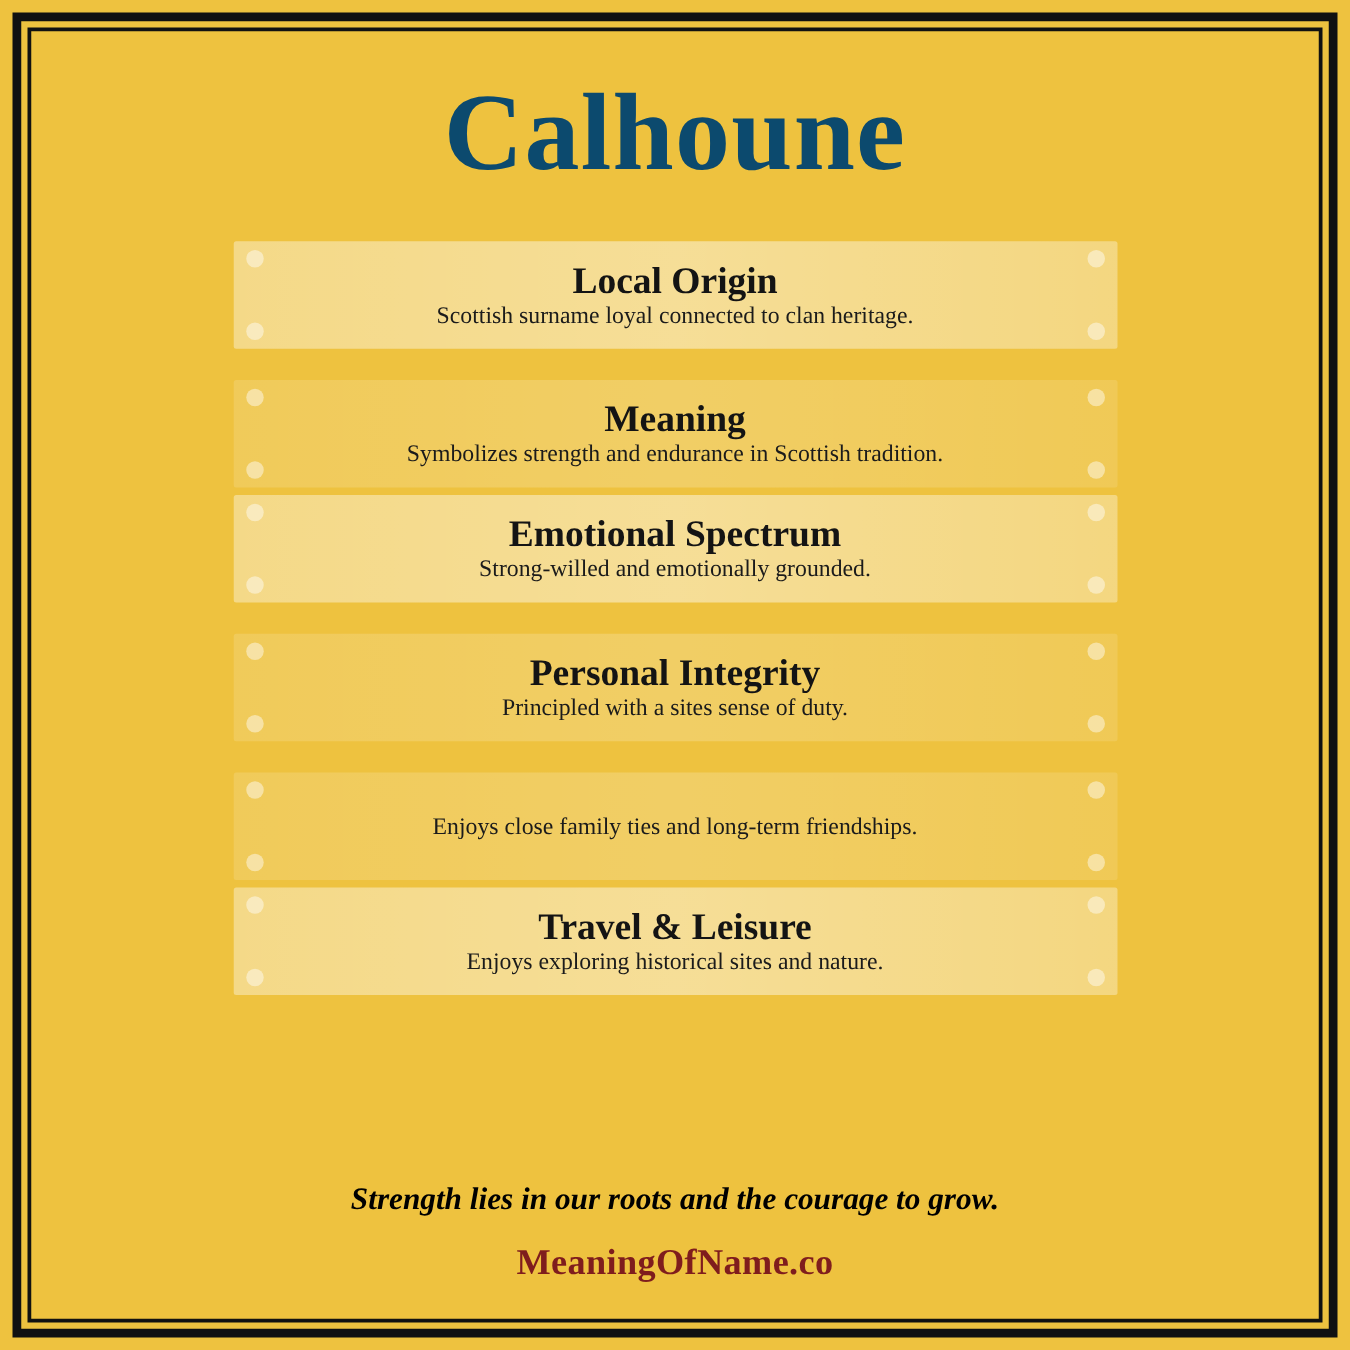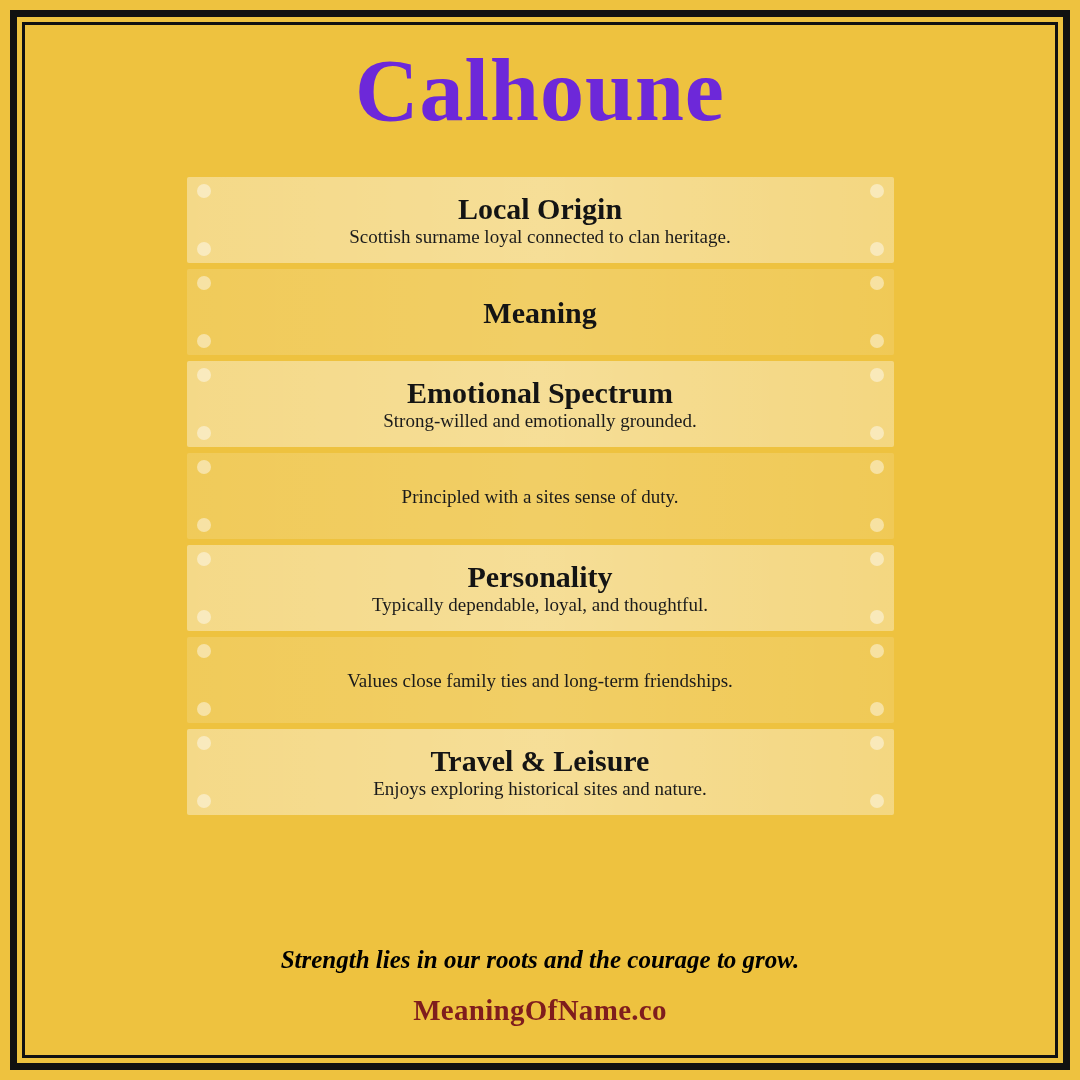--- a/index.html
+++ b/index.html
@@ -46,23 +46,23 @@
     right: 25px;
     bottom: 25px;
     box-sizing: border-box;
     display: flex;
     flex-direction: column;
     align-items: center;
   }
   .title {
     font-size: 88px;
     font-weight: bold;
-    color: #6d28d9;
+    color: #0c4a6e;
     letter-spacing: 1px;
-    margin-top: 20px;
+    margin-top: 36px;
     line-height: 1.05;
     text-align: center;
     font-family: "Liberation Serif", serif;
   }
   .cards {
     margin-top: 40px;
     width: 707px;
     display: flex;
     flex-direction: column;
   }
@@ -75,20 +75,21 @@
     flex-direction: column;
     align-items: center;
     justify-content: center;
     border-radius: 2px;
   }
   .card.light {
     background: linear-gradient(90deg, rgba(255,255,255,0.38), rgba(255,255,255,0.46) 50%, rgba(255,255,255,0.34));
   }
   .card.dark {
     background: linear-gradient(90deg, rgba(255,255,255,0.14), rgba(255,255,255,0.20) 50%, rgba(255,255,255,0.12));
+    margin-top: 19px;
   }
   .card::before,
   .card::after {
     content: "";
     position: absolute;
     width: 14px;
     height: 14px;
     border-radius: 50%;
     background: rgba(255,255,255,0.45);
   }
@@ -160,46 +161,42 @@
         <span class="dot-bl"></span>
         <span class="dot-br"></span>
         <div class="card-title">Local Origin</div>
         <div class="card-desc">Scottish surname loyal connected to clan heritage.</div>
       </div>
 
       <div class="card dark">
         <span class="dot-bl"></span>
         <span class="dot-br"></span>
         <div class="card-title">Meaning</div>
+        <div class="card-desc">Symbolizes strength and endurance in Scottish tradition.</div>
       </div>
 
       <div class="card light">
         <span class="dot-bl"></span>
         <span class="dot-br"></span>
         <div class="card-title">Emotional Spectrum</div>
         <div class="card-desc">Strong-willed and emotionally grounded.</div>
       </div>
 
       <div class="card dark">
         <span class="dot-bl"></span>
         <span class="dot-br"></span>
+        <div class="card-title">Personal Integrity</div>
         <div class="card-desc">Principled with a sites sense of duty.</div>
       </div>
 
-      <div class="card light">
-        <span class="dot-bl"></span>
-        <span class="dot-br"></span>
-        <div class="card-title">Personality</div>
-        <div class="card-desc">Typically dependable, loyal, and thoughtful.</div>
-      </div>
 
       <div class="card dark">
         <span class="dot-bl"></span>
         <span class="dot-br"></span>
-        <div class="card-desc">Values close family ties and long-term friendships.</div>
+        <div class="card-desc">Enjoys close family ties and long-term friendships.</div>
       </div>
 
       <div class="card light">
         <span class="dot-bl"></span>
         <span class="dot-br"></span>
         <div class="card-title">Travel &amp; Leisure</div>
         <div class="card-desc">Enjoys exploring historical sites and nature.</div>
       </div>
 
     </div>

